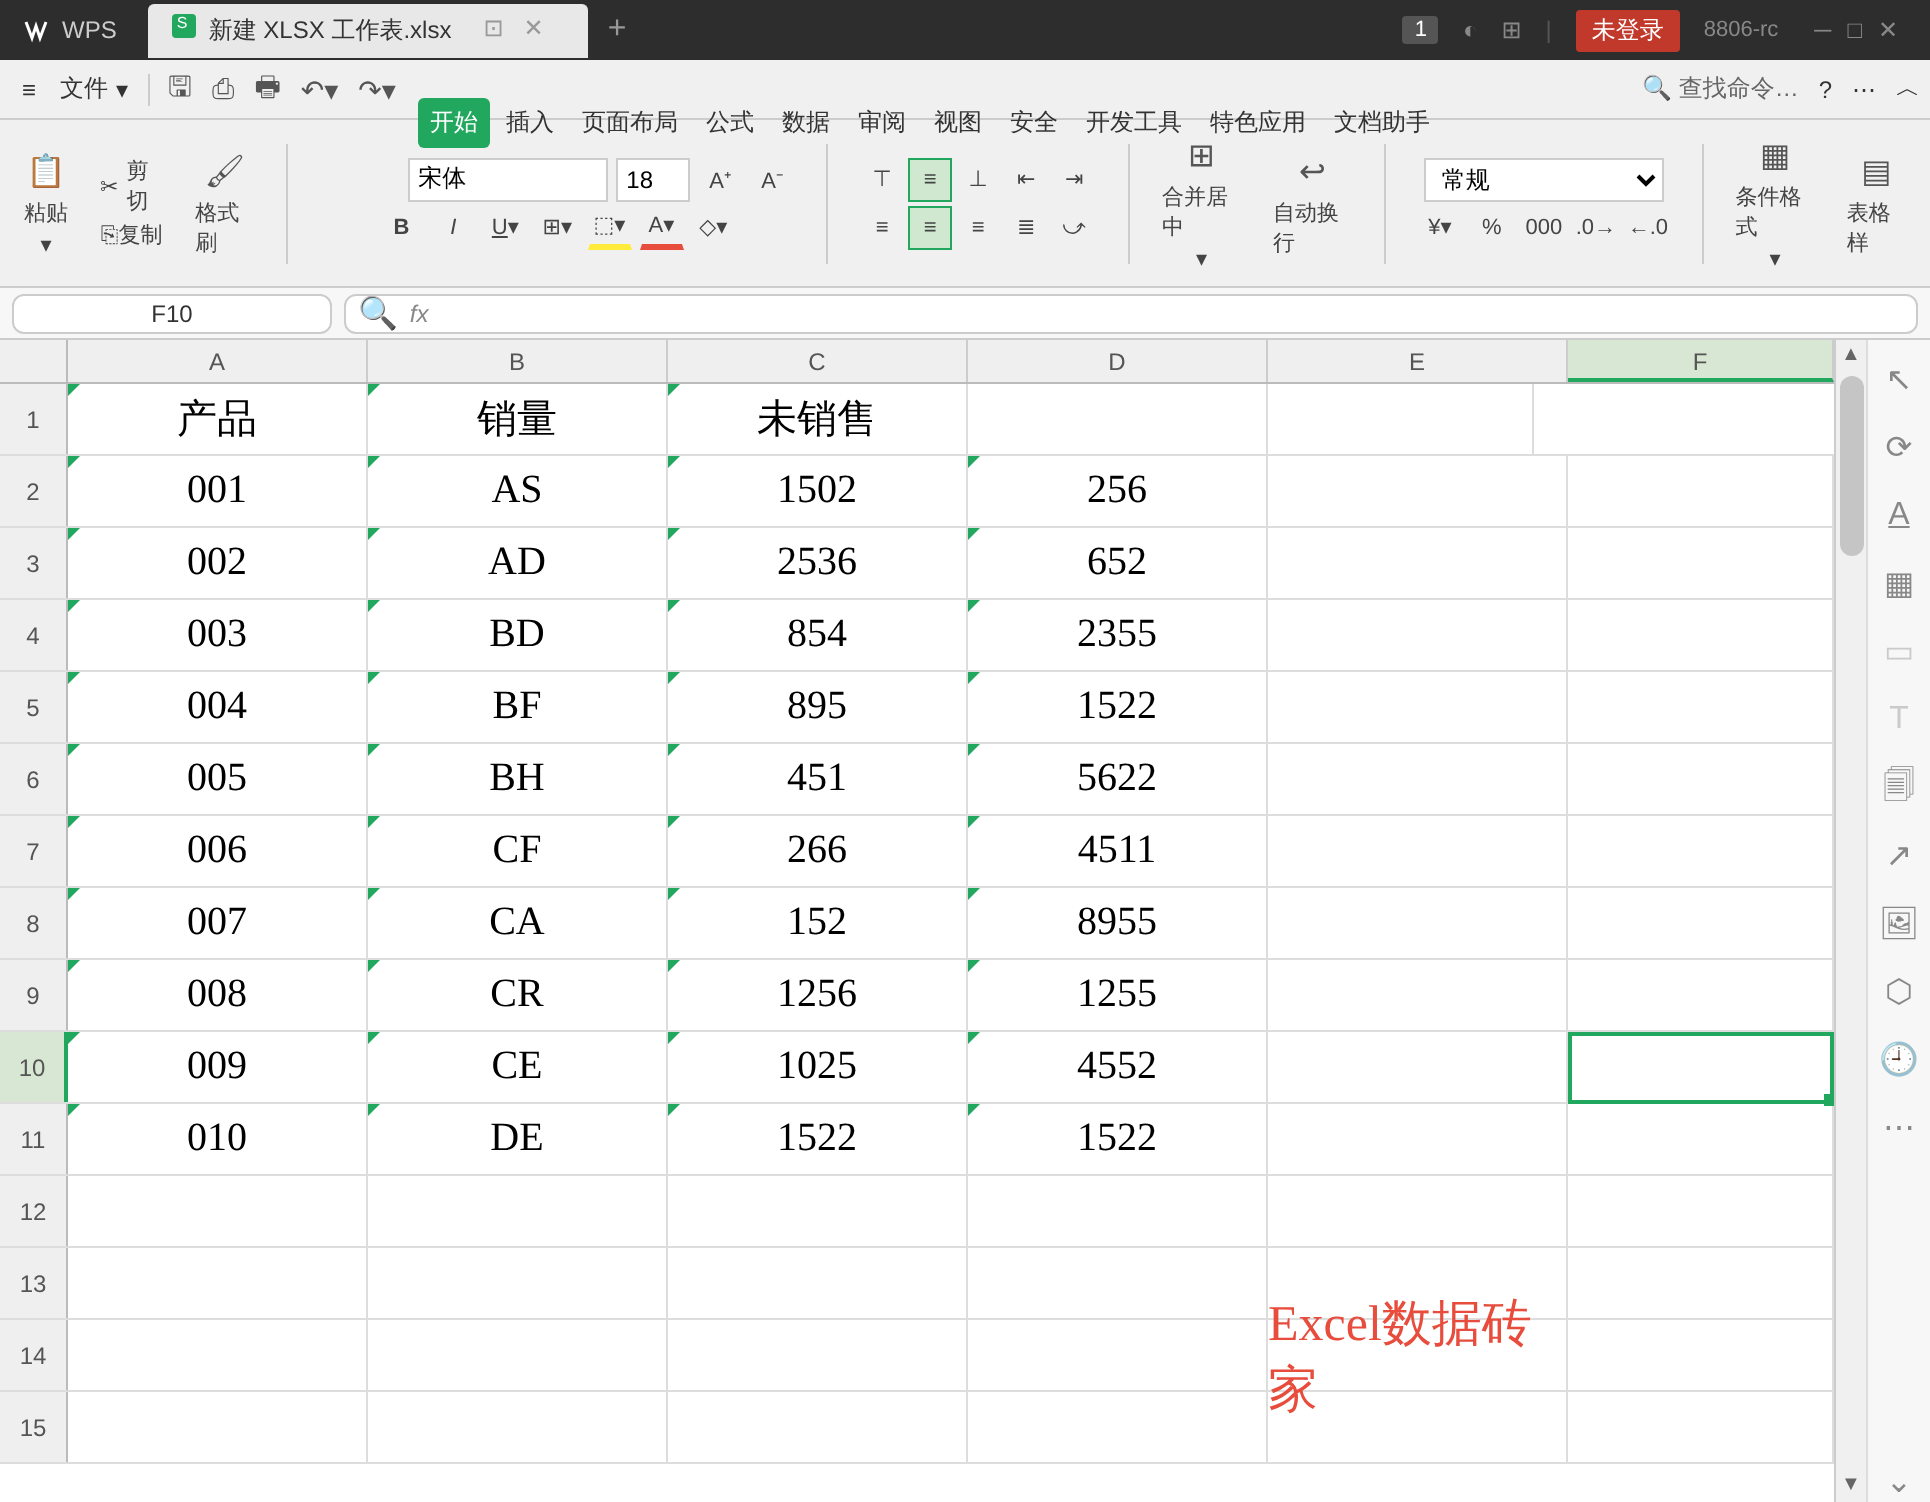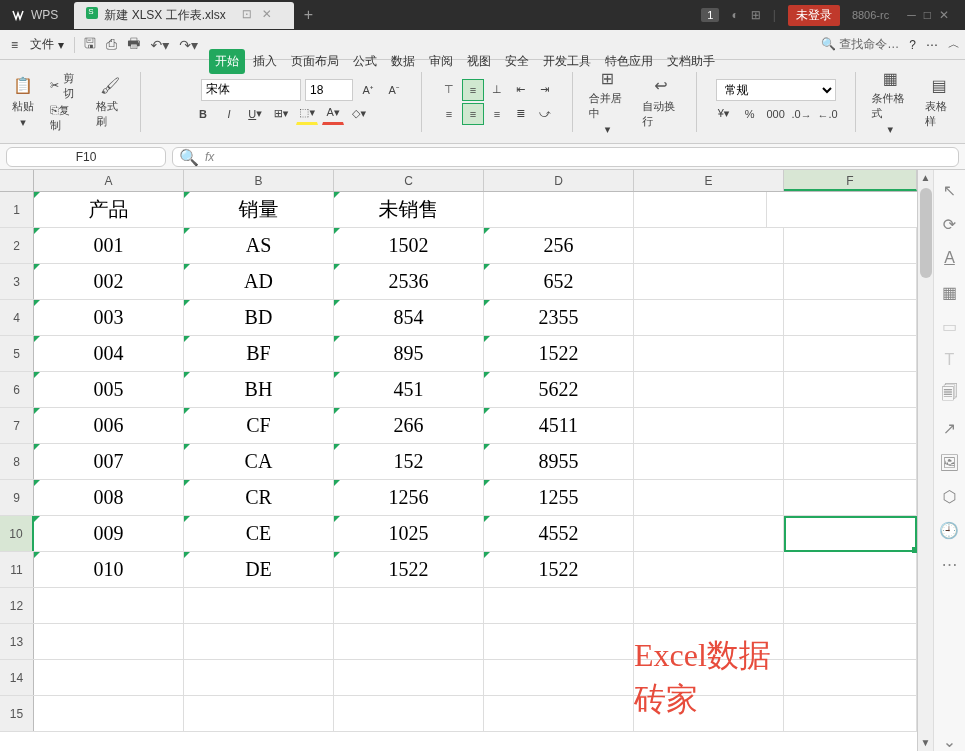--- a/index.html
+++ b/index.html
@@ -30,21 +30,21 @@
 .menubar .search { color:#666; }
 
 .ribbon { height: 84px; background: #f0f0f0; border-bottom: 1px solid #ccc; display: flex; align-items: center; padding: 4px 8px; gap: 8px; font-size: 11px; color: #444; }
 .ribbon .group { display: flex; flex-direction: column; align-items:center; gap:2px; padding: 0 4px; }
 .ribbon .group-row { display:flex; gap:4px; align-items:center; }
 .ribbon .big-btn { display:flex; flex-direction:column; align-items:center; gap:2px; padding:4px; }
 .ribbon .icon-box { width: 22px; height: 22px; display:flex; align-items:center; justify-content:center; font-size: 16px; color:#555; }
 .ribbon .vsep { width:1px; height:60px; background:#ccc; margin:0 4px; }
 .ribbon select, .ribbon .combo { border:1px solid #ccc; background:#fff; font-size:12px; height:22px; padding:0 4px; }
 .ribbon .font-name { width: 100px; margin-left: 44px; }
-.ribbon .font-size { width: 48px; }
+.ribbon .font-size { width: 37px; }
 .ribbon .btn-sm { width:22px; height:22px; display:inline-flex; align-items:center; justify-content:center; border:1px solid transparent; }
 .ribbon .align-grid { display:grid; grid-template-columns: repeat(5, 22px); gap:2px; }
 .ribbon .align-grid .btn-sm.active { background:#d0e8d0; border-color:#22a85e; }
 
 .namebox-row { height: 26px; background: #f7f7f7; border-bottom: 1px solid #ccc; display:flex; align-items:flex-end; padding:2px 6px; gap:6px; }
 .namebox { width: 160px; border:1px solid #ccc; background:#fff; height:20px; font-size:12px; text-align:center; color:#333; border-radius:6px; }
 .fx-area { flex:1; border:1px solid #ccc; background:#fff; height:20px; border-radius:6px; display:flex; align-items:center; padding:0 6px; gap:6px; }
 .fx-area .fxicon { color:#888; font-style:italic; font-size:12px; }
 
 .sheet-area { position:relative; height: 581px; display:flex; }
@@ -59,21 +59,21 @@
 .rh { width:34px; background:#efefef; border-right:1px solid #bbb; text-align:center; font-size:12px; color:#555; line-height:36px; }
 .rh.sel { background:#d8e6d4; border-right:2px solid #22a85e; }
 .cell { border-right:1px solid #ddd; display:flex; align-items:center; justify-content:center; font-size:20px; font-family:"SimSun","宋体",serif; color:#000; position:relative; }
 .cell.hd { font-size:20px; }
 .col-A{width:150px;} .col-B{width:150px;} .col-C{width:150px;} .col-D{width:150px;} .col-E{width:150px;} .col-F{width:133px;}
 .cell .tick { position:absolute; top:0; left:0; width:0; height:0; border-top:6px solid #22a85e; border-right:6px solid transparent; }
 
 .sel-cell { position:absolute; border:2px solid #22a85e; pointer-events:none; }
 .sel-cell .handle { position:absolute; right:-3px; bottom:-3px; width:6px; height:6px; background:#22a85e; }
 
-.watermark { color:#e74c3c; font-size:32px; font-family:"Microsoft YaHei"; }
+.watermark { color:#e74c3c; font-size:25px; font-family:"Microsoft YaHei"; }
 
 .scrollbar-v { width:16px; background:#f0f0f0; border-left:1px solid #ccc; position:relative; }
 .scrollbar-v .thumb { position:absolute; left:2px; width:12px; background:#c5c5c5; border-radius:6px; }
 .scrollbar-v .arw { height:16px; text-align:center; font-size:10px; color:#666; line-height:16px;}
 
 .sidepanel { width:32px; background:#f7f7f7; border-left:1px solid #ddd; display:flex; flex-direction:column; align-items:center; gap:14px; padding-top:10px; color:#888; font-size:16px; }
 .sidepanel .sp-icon { width:20px; height:20px; display:flex; align-items:center; justify-content:center; }
 
 svg { display:block; }
 </style>

